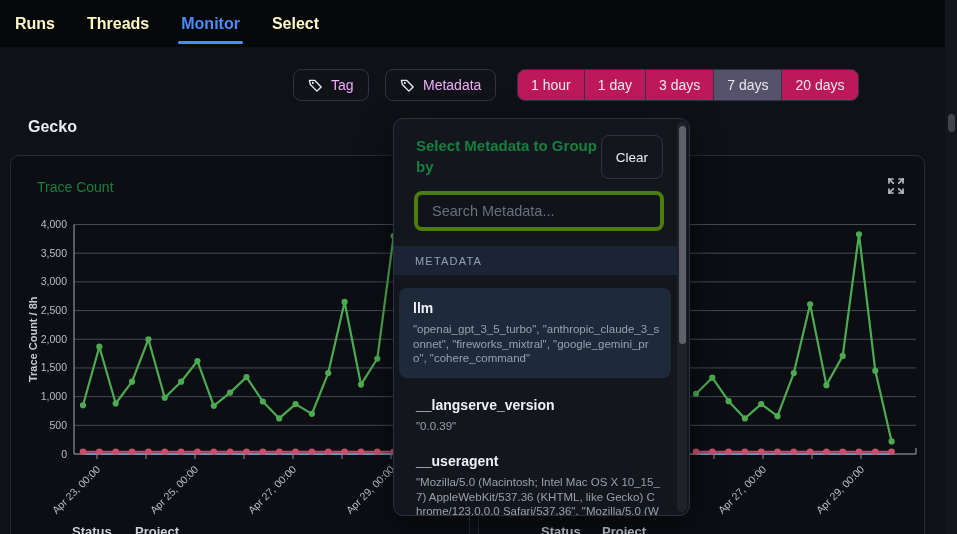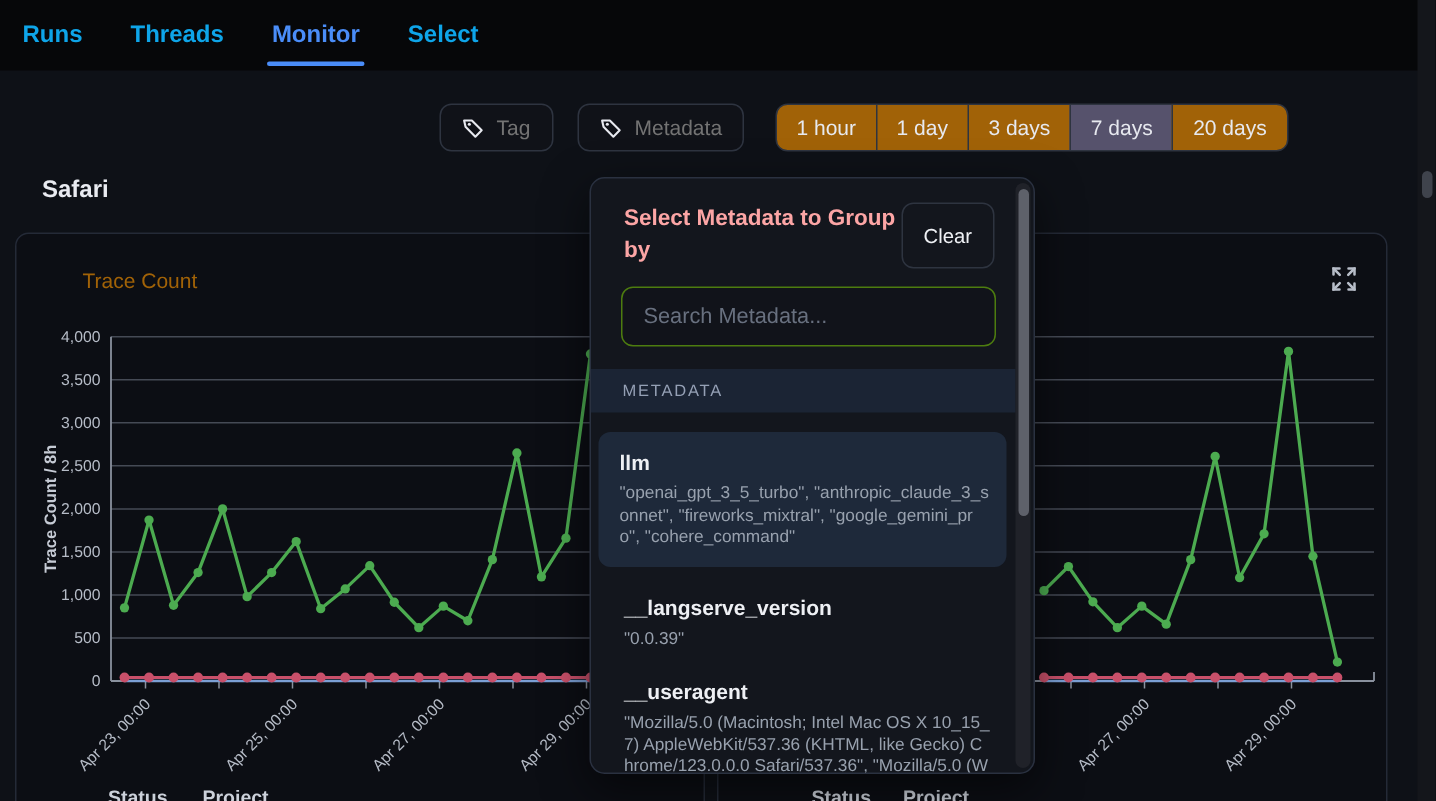--- a/index.html
+++ b/index.html
@@ -10,82 +10,82 @@
     color:#e7e9ef;
     position:relative;
   }
   
   .topnav {
     position:absolute; left:0; top:0; width:957px; height:47px;
     background:#060709; display:flex; align-items:stretch; padding-left:12px;
   }
   .nav-tab {
     display:flex; align-items:center; padding:0 3px; margin-right:26px;
-    font-size:16px; font-weight:700; color:#0ea5e9; cursor:pointer; position:relative;
+    font-size:16px; font-weight:700; color:#fef9c3; cursor:pointer; position:relative;
   }
   .nav-tab.active { color:#4a8df8; }
   .nav-tab.active::after {
     content:""; position:absolute; left:0; right:0; bottom:3px; height:3px;
     background:#4a8df8; border-radius:2px;
   }
   
   .btn {
     position:absolute; top:69px; height:32px; display:flex; align-items:center;
     gap:8px; padding:0 14px; background:#101218; border:1px solid #2e3440;
-    border-radius:8px; font-size:14px; color:#737373; cursor:pointer;
+    border-radius:8px; font-size:14px; color:#f0abfc; cursor:pointer;
   }
   #tag-btn { left:293px; }
   #meta-btn { left:385px; }
   .segmented {
     position:absolute; left:517px; top:69px; height:32px; display:flex;
-    border:1px solid #2e3440; border-radius:8px; overflow:hidden; background:#a16207;
+    border:1px solid #2e3440; border-radius:8px; overflow:hidden; background:#be185d;
   }
   .segment {
     display:flex; align-items:center; padding:0 13px; font-size:14px;
     color:#e7e9ef; border-left:1px solid #2e3440; cursor:pointer; white-space:nowrap;
   }
   .segment:first-child { border-left:none; }
   .segment.selected { background:#56526c; }
   
   #volume-title {
     position:absolute; left:28px; top:118px; font-size:16px; font-weight:700; color:#e9ebf1;
   }
   .panel {
     position:absolute; top:155px; height:420px; background:#0c0e14;
     border:1px solid #242a37; border-radius:9px;
   }
   #panel-left { left:10px; width:460px; }
   #panel-right { left:478px; width:447px; }
   .panel-title {
-    position:absolute; left:44px; top:23px; font-size:14px; font-weight:500; color:#a16207;
+    position:absolute; left:26px; top:23px; font-size:14px; font-weight:500; color:#15803d;
   }
   .expand-icon { position:absolute; right:18px; top:20px; cursor:pointer; }
   .chart-svg { position:absolute; left:0; top:0; }
   .footer-label {
     position:absolute; top:524px; font-size:13px; font-weight:700; color:#ccd1da; cursor:pointer;
   }
   
   .dropdown {
     position:absolute; left:393px; top:118px; width:297px; height:398px;
     background:#13161d; border:1px solid #2a3140; border-radius:10px;
     box-shadow:0 10px 30px rgba(0,0,0,.55); z-index:10; overflow:hidden;
   }
   .dd-header {
     display:flex; justify-content:space-between; align-items:flex-start;
     padding:16px 26px 0 22px;
   }
-  .dd-title { width:190px; font-size:15px; font-weight:700; color:#fca5a5; line-height:1.4; }
+  .dd-title { width:190px; font-size:15px; font-weight:700; color:#15803d; line-height:1.4; }
   .dd-clear {
     height:44px; padding:0 14px; display:flex; align-items:center;
     background:transparent; border:1px solid #2e3440; border-radius:8px;
     font-size:13.5px; color:#eef0f4; cursor:pointer;
   }
   .dd-search {
     display:block; margin:12px 26px 0 20px; width:250px; height:40px;
-    background:#11131a; border:1px solid #4d7c0f; border-radius:8px;
+    background:#11131a; border:4px solid #4d7c0f; border-radius:8px;
     padding:0 14px; font-size:14.5px; color:#dfe2e9; outline:none;
     font-family:"Liberation Sans", sans-serif;
   }
   .dd-search::placeholder { color:#68707f; }
   .dd-section-bar {
     margin-top:15px; margin-right:12px; height:29px; background:#1b2434;
     display:flex; align-items:center; padding-left:21px;
     font-size:11px; letter-spacing:1.2px; color:#95a0b5; font-weight:500;
   }
   .dd-list { padding:13px 18px 0 6px; }
@@ -142,21 +142,21 @@
   <span>Metadata</span>
 </div>
 <div class="segmented" id="range-group">
     <div class="segment">1 hour</div>
     <div class="segment">1 day</div>
     <div class="segment">3 days</div>
     <div class="segment selected">7 days</div>
     <div class="segment">20 days</div>
   </div>
 
-<div id="volume-title">Safari</div>
+<div id="volume-title">Gecko</div>
 
 <div class="panel" id="panel-left">
   <svg class="chart-svg" id="chart-left" width="458" height="418">
       <line x1="63" y1="298" x2="440" y2="298" stroke="#454a55" stroke-width="1"></line>
       <line x1="63" y1="269.3125" x2="440" y2="269.3125" stroke="#454a55" stroke-width="1"></line>
       <line x1="63" y1="240.625" x2="440" y2="240.625" stroke="#454a55" stroke-width="1"></line>
       <line x1="63" y1="211.9375" x2="440" y2="211.9375" stroke="#454a55" stroke-width="1"></line>
       <line x1="63" y1="183.25" x2="440" y2="183.25" stroke="#454a55" stroke-width="1"></line>
       <line x1="63" y1="154.5625" x2="440" y2="154.5625" stroke="#454a55" stroke-width="1"></line>
       <line x1="63" y1="125.875" x2="440" y2="125.875" stroke="#454a55" stroke-width="1"></line>

